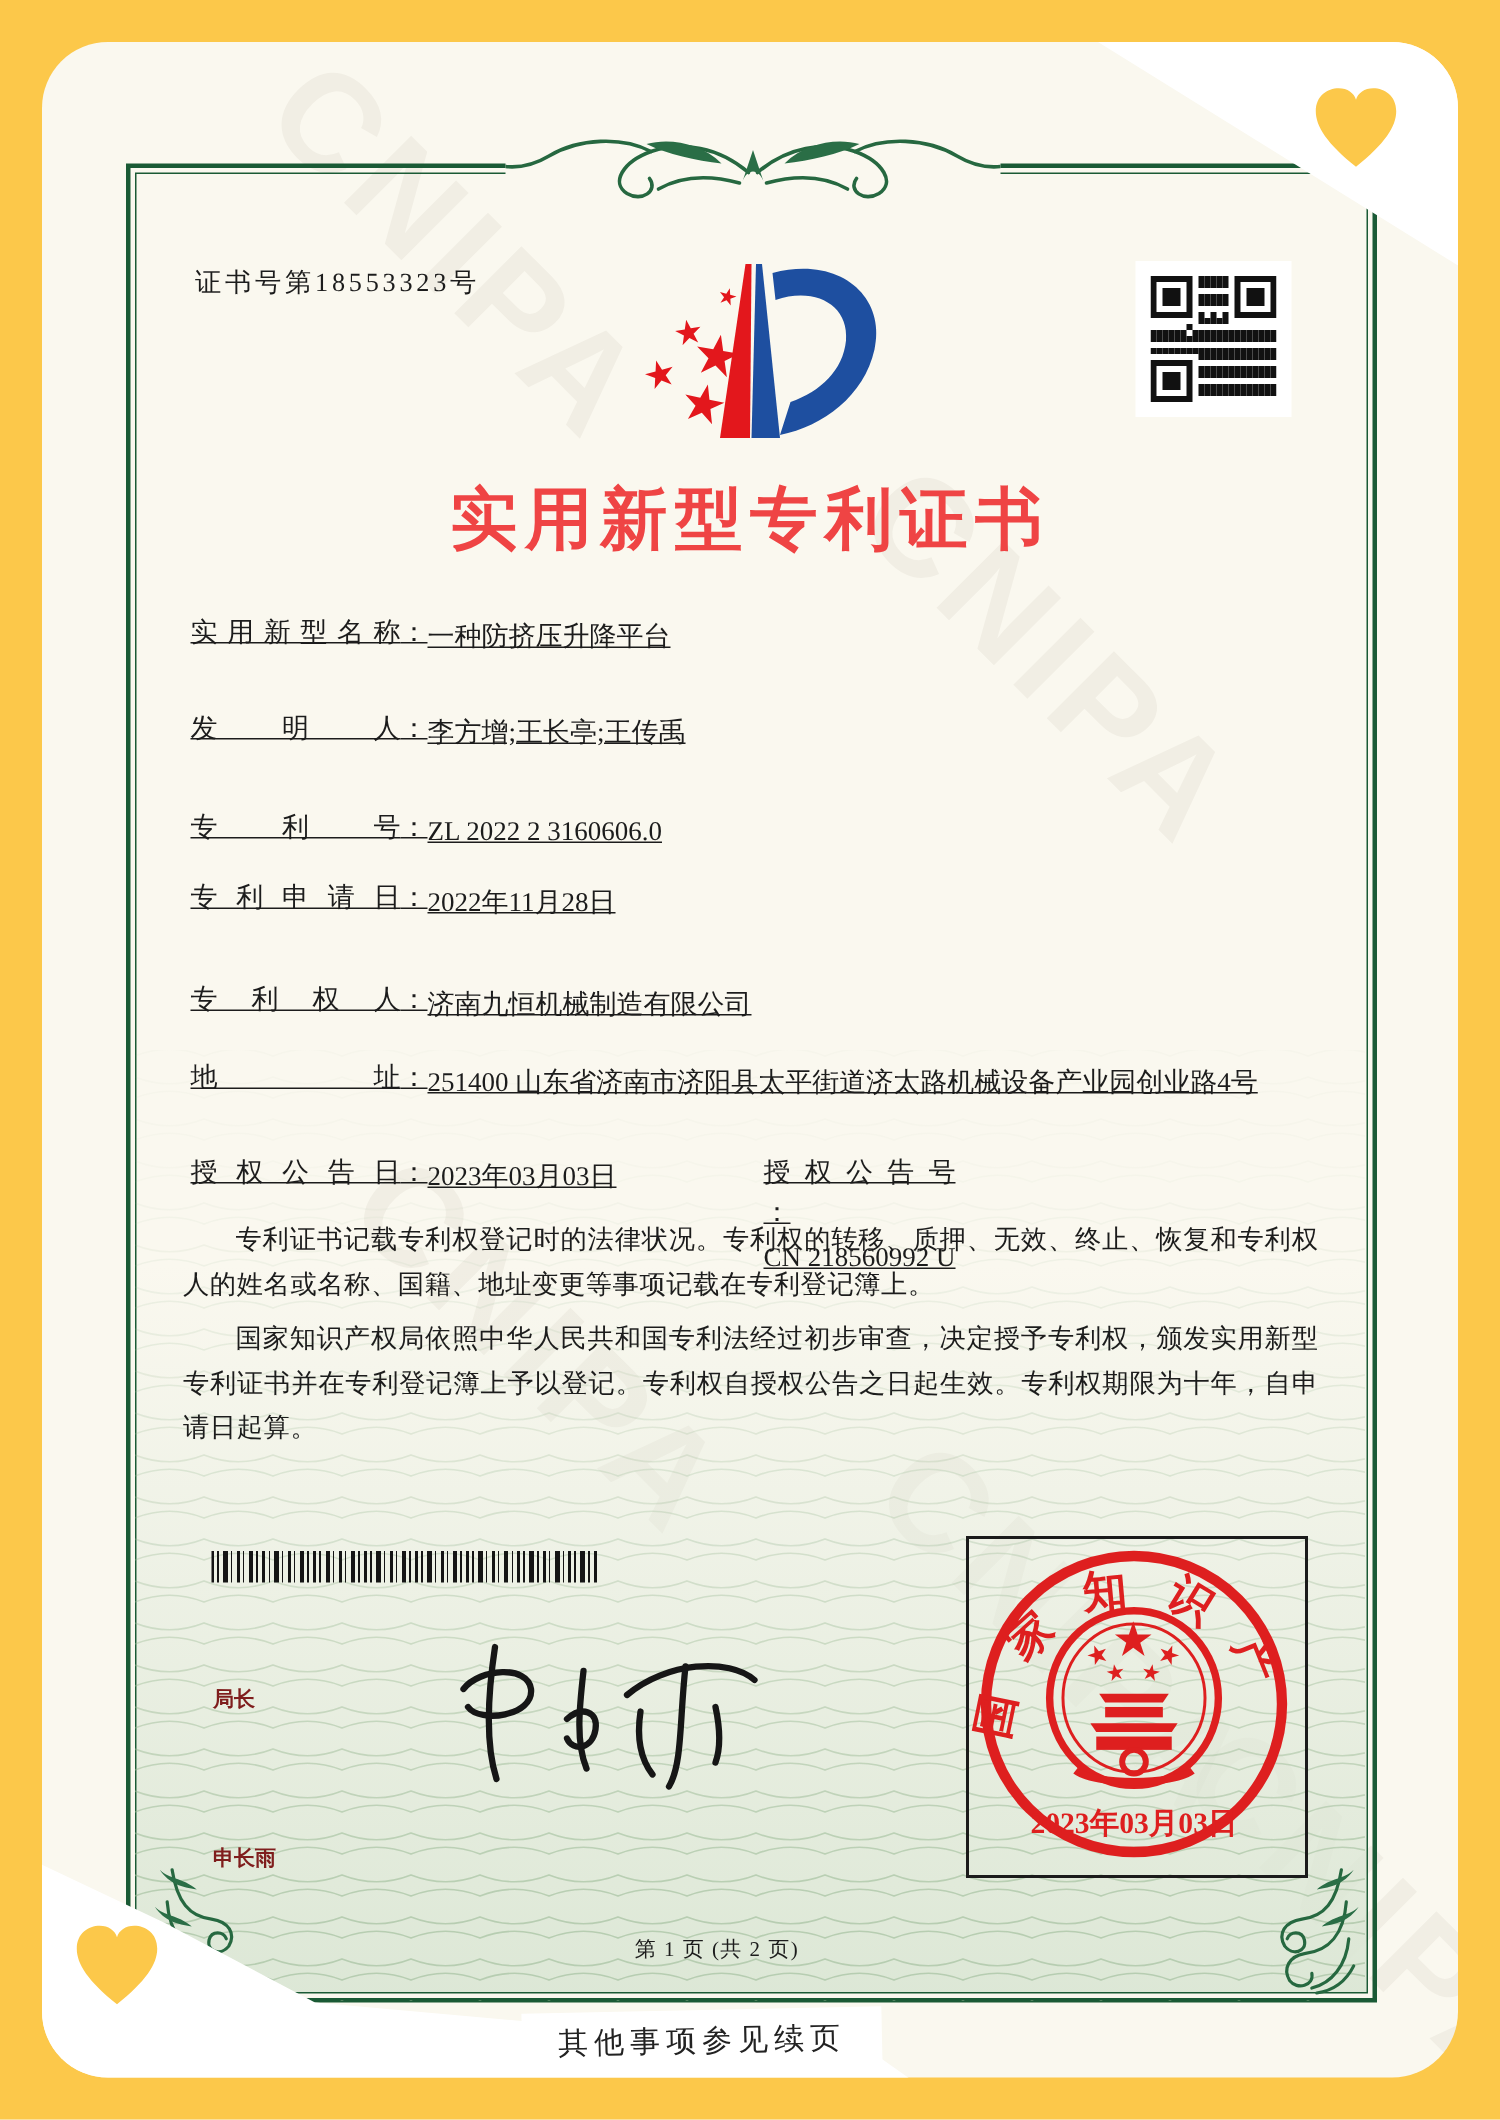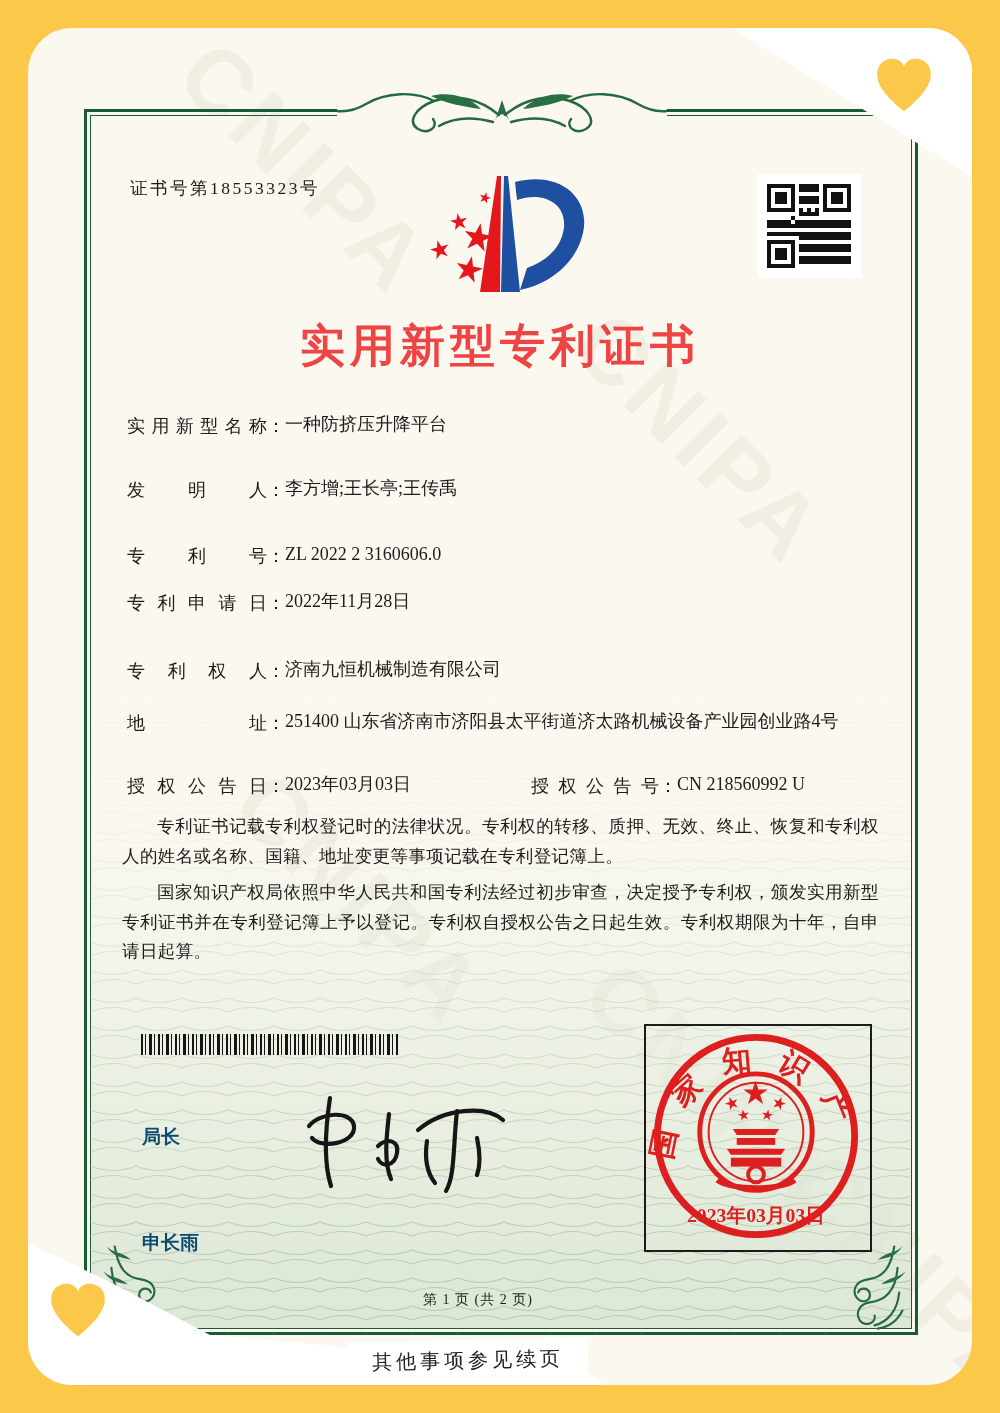--- a/index.html
+++ b/index.html
@@ -25,32 +25,32 @@
     background:linear-gradient(180deg,rgba(226,235,221,0) 60%,rgba(224,234,219,0.45) 76%,rgba(218,230,212,0.92) 100%);
   }
   #waves{position:absolute;left:90px;top:700px;z-index:2;pointer-events:none;}
   .ornament-top{position:absolute;left:337px;top:82px;width:330px;height:56px;z-index:3;background:#FAF8EF;}
   .corner-orn{position:absolute;z-index:3;}
   .content{position:absolute;z-index:4;}
   .cert-no{left:130px;top:176px;font-size:17.5px;letter-spacing:2.5px;text-align:right;}
   .logo{left:423px;top:170px;}
   .qr-box{left:757px;top:174px;width:104px;height:104px;background:#fff;display:flex;align-items:center;justify-content:center;}
   .title{left:0;top:316px;width:1000px;text-align:center;font-size:45px;font-weight:bold;letter-spacing:5px;color:#ef4444;}
-  .row{display:flex;align-items:center;left:127px;}
+  .row{display:flex;align-items:flex-start;left:127px;text-decoration:underline;}
   .lbl{width:140px;font-size:18px;text-align:justify;text-align-last:justify;flex:none;padding-top:3px;}
   .colon{font-size:18px;flex:none;padding-top:3px;width:18px;}
   .val{font-size:18px;line-height:37px;max-width:600px;}
-  .col2{left:531px;}
+  .col2{left:509px;flex-direction:column;}
   .col2 .lbl{width:128px;}
   .paras{left:122px;top:812px;width:757px;font-size:17.5px;line-height:29.5px;
     text-align:justify;letter-spacing:0.4px;}
   .paras p{margin:0 0 7px 0;text-indent:2em;}
   .barcode{left:141px;top:1034px;width:257px;height:21px;
     background:repeating-linear-gradient(90deg,#151515 0 2px,transparent 2px 4px,#151515 4px 5px,transparent 5px 8px,#151515 8px 11px,transparent 11px 13px,#151515 13px 14px,transparent 14px 17px);}
-  .signer{left:142px;font-family:"Liberation Sans","DejaVu Sans",sans-serif;font-weight:bold;font-size:19px;color:#0c4a6e;text-align:center;}
+  .signer{left:142px;font-family:"Liberation Sans","DejaVu Sans",sans-serif;font-weight:bold;font-size:14px;color:#7f1d1d;text-align:center;}
   .sig{left:300px;top:1086px;}
   .seal-box{left:644px;top:1024px;width:224px;height:224px;border:2px solid #1b1b1b;}
   .page-footer{left:478px;top:1291px;transform:translateX(-50%);font-size:14px;letter-spacing:1px;}
   .overlay{position:absolute;z-index:5;background:#ffffff;}
   .ov-tr{left:700px;top:28px;width:272px;height:200px;clip-path:polygon(32px 0,272px 149px,272px 0);}
   .ov-bl{left:0px;top:1230px;width:660px;height:183px;
     clip-path:polygon(0 0,110px 52px,210px 105px,400px 122px,570px 130px,645px 183px,0 183px);}
   .heart{position:absolute;z-index:6;}
   .note{
     position:absolute;left:468px;top:1340px;transform:translateX(-50%) rotate(-1.2deg);z-index:7;

